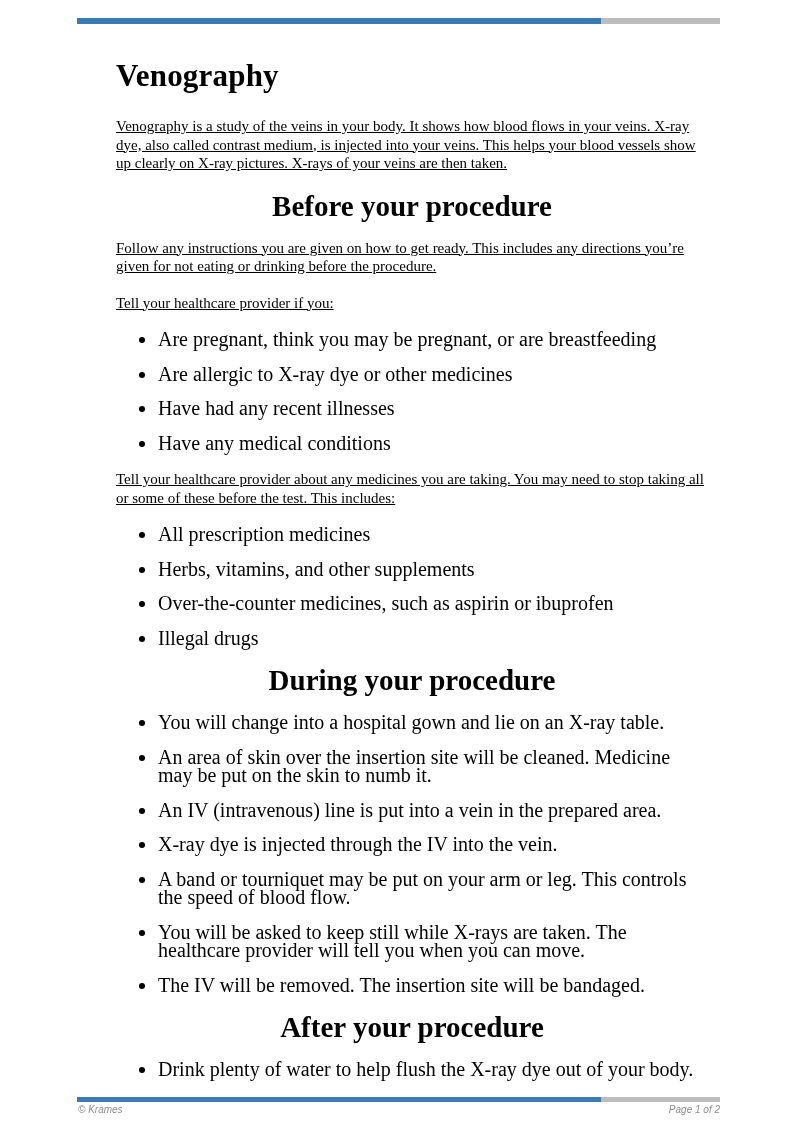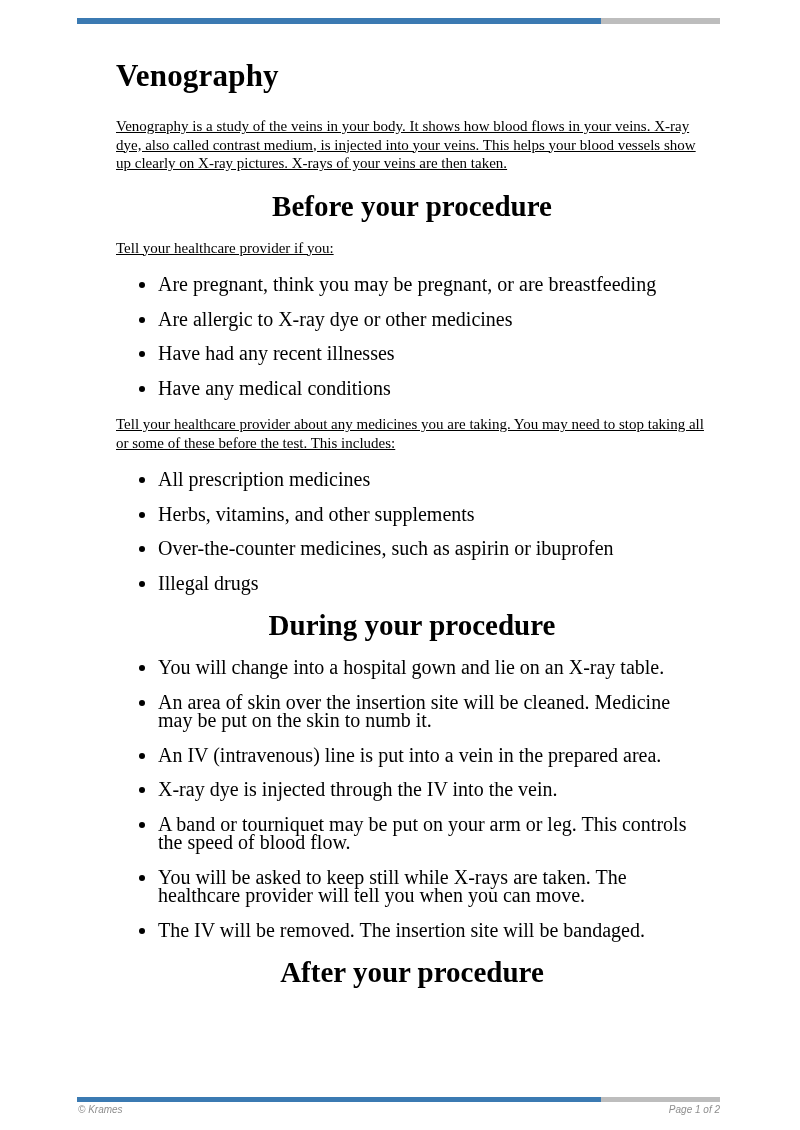--- a/index.html
+++ b/index.html
@@ -83,20 +83,21 @@
 </div>
 
 <div class="content">
 
   <h1>Venography</h1>
 
   <p>Venography is a study of the veins in your body. It shows how blood flows in your veins. X-ray dye, also called contrast medium, is injected into your veins. This helps your blood vessels show up clearly on X-ray pictures. X-rays of your veins are then taken.</p>
 
   <h2>Before your procedure</h2>
 
+  <p>Follow any instructions you are given on how to get ready. This includes any directions you’re given for not eating or drinking before the procedure.</p>
   <p>Tell your healthcare provider if you:</p>
 
   <ul>
     <li>Are pregnant, think you may be pregnant, or are breastfeeding</li>
     <li>Are allergic to X-ray dye or other medicines</li>
     <li>Have had any recent illnesses</li>
     <li>Have any medical conditions</li>
   </ul>
 
   <p>Tell your healthcare provider about any medicines you are taking. You may need to stop taking all or some of these before the test. This includes:</p>
@@ -115,20 +116,23 @@
     <li>An area of skin over the insertion site will be cleaned. Medicine may be put on the skin to numb it.</li>
     <li>An IV (intravenous) line is put into a vein in the prepared area.</li>
     <li>X-ray dye is injected through the IV into the vein.</li>
     <li>A band or tourniquet may be put on your arm or leg. This controls the speed of blood flow.</li>
     <li>You will be asked to keep still while X-rays are taken. The healthcare provider will tell you when you can move.</li>
     <li>The IV will be removed. The insertion site will be bandaged.</li>
   </ul>
 
   <h2>After your procedure</h2>
 
+  <ul>
+    <li>Drink plenty of water to help flush the X-ray dye out of your body.</li>
+  </ul>
 
 </div>
 
 <div class="rule rule-bottom">
   <div class="rule-blue"></div>
   <div class="rule-gray"></div>
 </div>
 
 <div class="footer-row">
   <span>© Krames</span>

